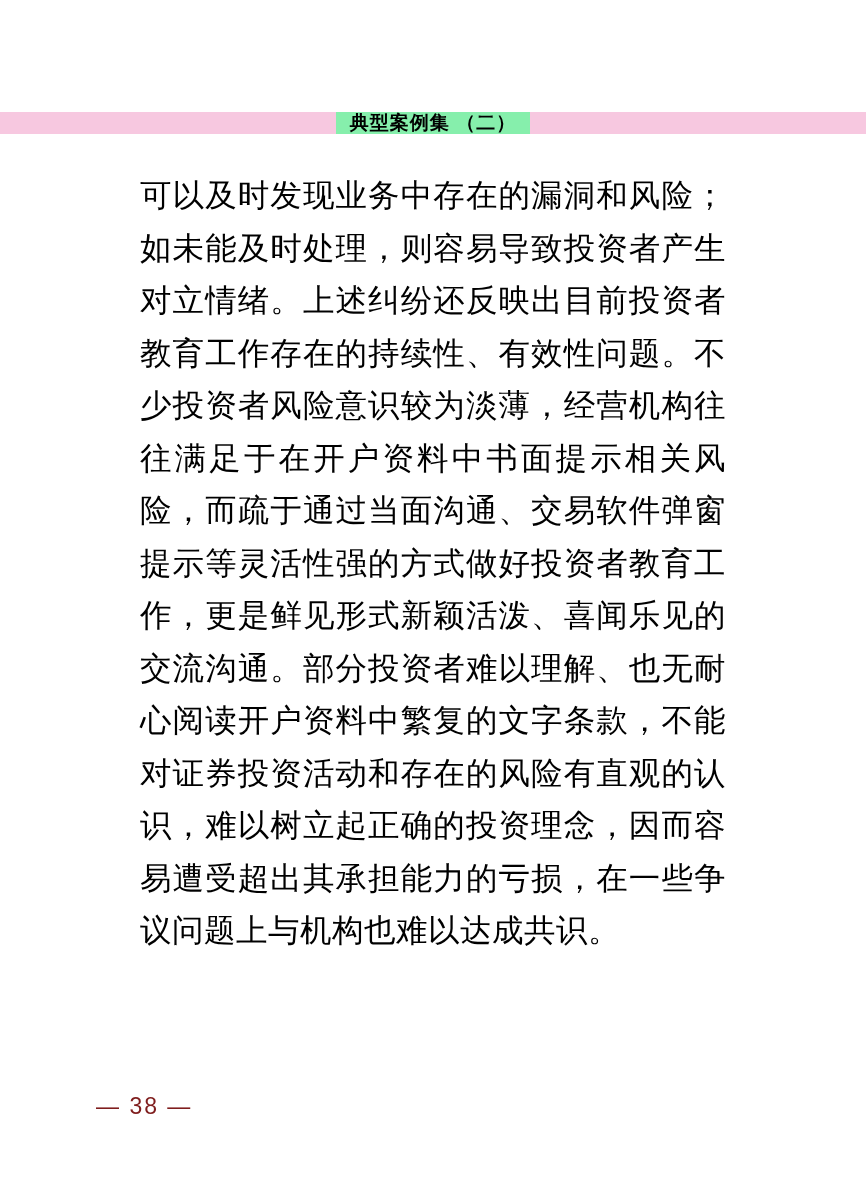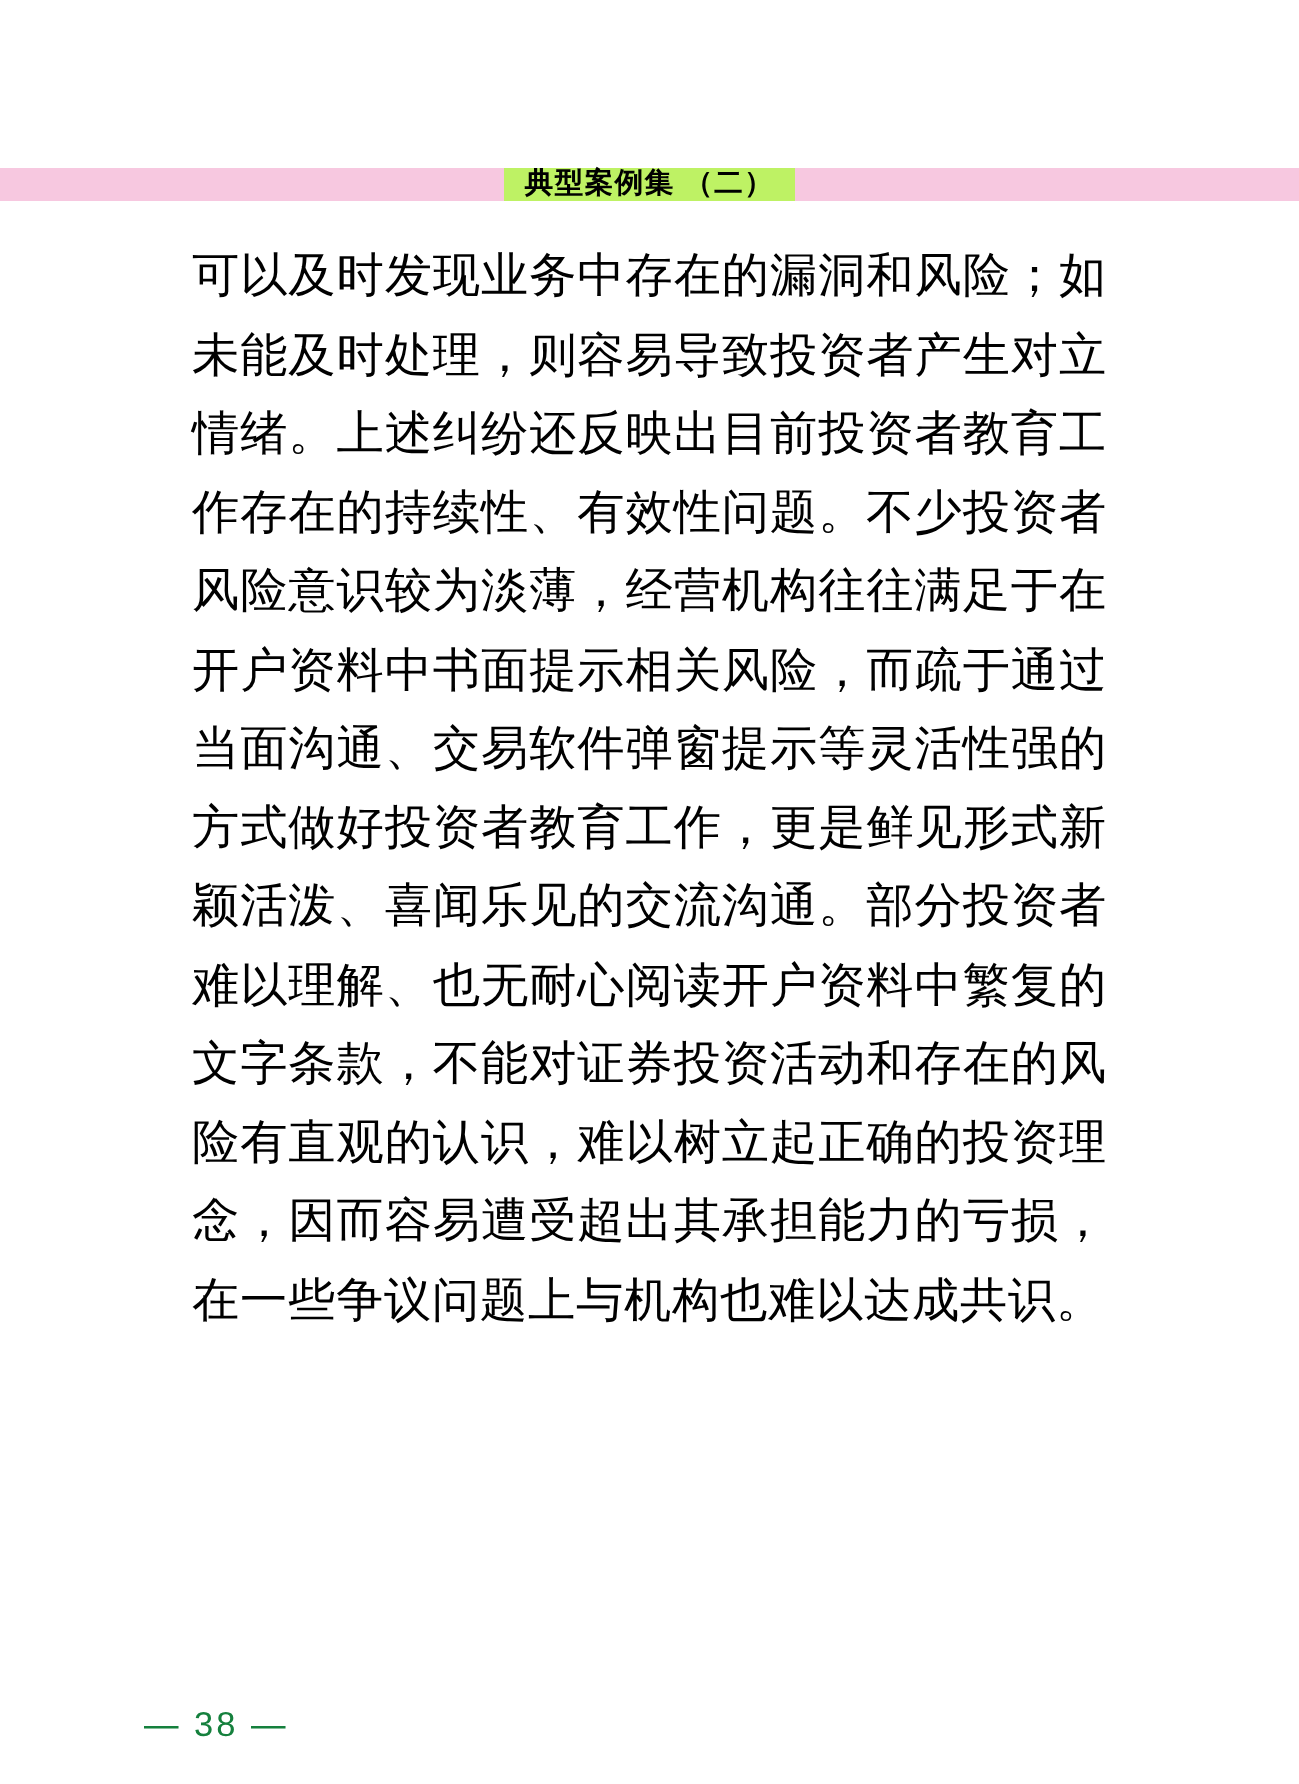--- a/index.html
+++ b/index.html
@@ -37,53 +37,53 @@
   }
   .header-title {
     flex: 0 0 auto;
     padding: 0 14px;
     font-family: "Liberation Sans", "DejaVu Sans", sans-serif;
     font-size: 19px;
     font-weight: bold;
     color: #000000;
     letter-spacing: 1px;
     white-space: nowrap;
-    background: #bef264;
+    background: #86efac;
     line-height: 22px;
   }
 
   
   .body-text {
     position: absolute;
     top: 158px;
     left: 128px;
     width: 610px;
     font-size: 31.5px;
     line-height: 52.5px;
     color: #000000;
     text-align: justify;
     text-justify: inter-ideograph;
     letter-spacing: 0.5px;
   }
   .body-text p {
-    margin: 0;
+    margin: 12px;
     text-indent: 0;
   }
   .body-text p.indent {
     text-indent: 64px;
   }
 
   
   .folio {
     position: absolute;
     left: 96px;
-    top: 1136px;
+    top: 1093px;
     font-family: "Liberation Sans", "DejaVu Sans", sans-serif;
     font-size: 23px;
-    color: #15803d;
+    color: #7f1d1d;
     letter-spacing: 2px;
   }
 </style>
 </head>
 <body>
 
 <div class="page">
 
   <div class="header-band">
     <div class="header-rule"></div>

